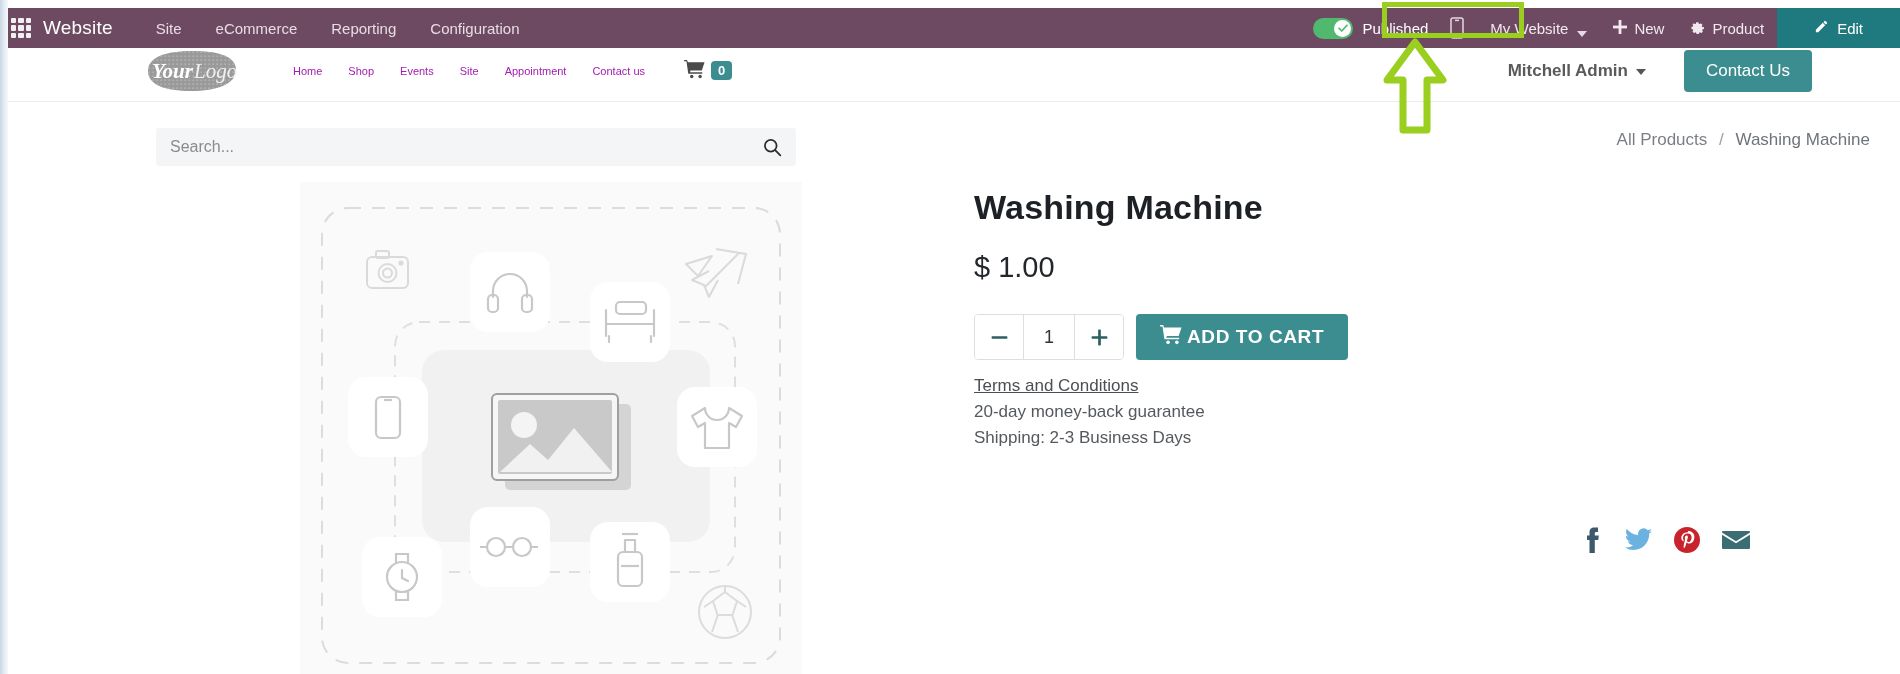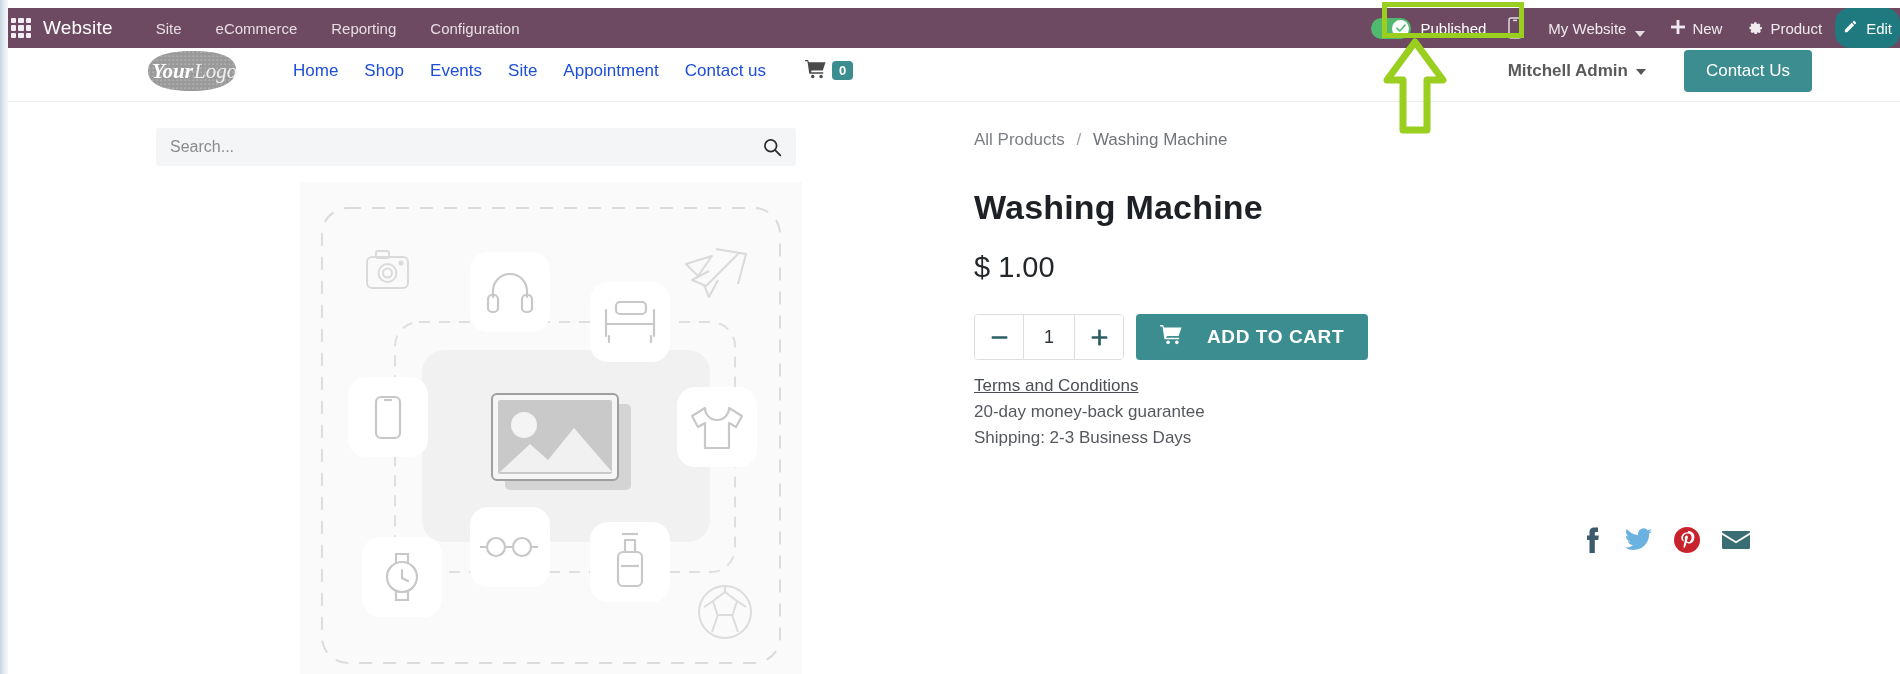--- a/index.html
+++ b/index.html
@@ -64,33 +64,33 @@
   .bar-link {
     color:#f0e9ee; font-size:15px; display:flex; align-items:flex-end; gap:7px;
     padding: 0 13px; cursor:pointer; white-space:nowrap;
   }
   .caret-d {
     width:0;height:0;border-left:5px solid transparent;border-right:5px solid transparent;
     border-top:6px solid #e6dae2; margin-left:2px;
   }
   .edit-btn {
     background:#1f7a80; color:#fff; height:40px; display:flex; align-items:center;
-    gap:8px; padding: 0 8px; font-size:15px; cursor:pointer; white-space:nowrap;border-radius:15px;
+    gap:8px; padding: 0 37px; font-size:15px; cursor:pointer; white-space:nowrap;
   }
 
   
   .site-header {
     position:absolute; left:8px; top:40px; right:0; height:62px;
     background:#ffffff; display:flex; align-items:center;
     border-bottom: 1px solid #ececec; z-index: 20;
   }
   .logo-wrap { margin-left: 132px; display:flex; align-items:flex-end; cursor:pointer; }
   .nav-links { display:flex; align-items:center; margin-left: 36px; gap: 0; }
   .nav-links a {
-    color:#1d4ed8; font-size:17px; text-decoration:none; padding: 0 13px; white-space:nowrap;
+    color:#a21caf; font-size:11px; text-decoration:none; padding: 0 13px; white-space:nowrap;
   }
   .cart-wrap { display:flex; align-items:center; margin-left: 26px; cursor:pointer; }
   .cart-badge {
     background:#3c8d90; color:#fff; font-size:13px; font-weight:bold;
     border-radius:4px; padding: 2px 7px; margin-left: 5px; line-height:1.2;
   }
   .header-right { margin-left:auto; display:flex; align-items:center; margin-right: 88px; }
   .user-name { color:#5a5a5c; font-size:17px; font-weight:bold; cursor:pointer; }
   .caret-dark {
     width:0;height:0;border-left:5px solid transparent;border-right:5px solid transparent;
@@ -117,21 +117,21 @@
   .search-ico { color:#2b2b2b; display:flex; cursor:pointer; }
 
   
   .prod-img {
     position:absolute; left: 292px; top: 80px; width: 502px; height: 495px;
     background:#fafafa; overflow:hidden;
   }
 
   
   .rcol { position:absolute; left: 966px; top: 0; right: 30px; }
-  .breadcrumb { padding-top: 28px; font-size:17px; color:#7b7f85; }
+  .breadcrumb { padding-top: 28px; font-size:17px; color:#7b7f85;text-align:right; }
   .breadcrumb a { color:#7b7f85; text-decoration:none; }
   .bc-sep { margin: 0 7px; color:#9aa0a6; }
   .bc-current { color:#6f7479; }
 
   .prod-title {
     margin-top: 38px; font-size:34px; font-weight:bold; color:#1d2125; letter-spacing:.2px;
   }
   .prod-price { margin-top: 24px; font-size:29px; color:#23272b; }
 
   .buy-row { display:flex; align-items:center; margin-top: 30px; }
@@ -147,21 +147,21 @@
     width: 52px; height:100%; display:flex; align-items:center; justify-content:center;
     border-left:1px solid #dedede; border-right:1px solid #dedede;
     font-size:18px; color:#2f3438; background:#fff;
   }
   .qty-val input {
     width:100%; border:0; outline:0; text-align:center; background:transparent;
     font-family:"Liberation Sans",sans-serif; font-size:18px; color:#2f3438;
   }
   .atc-btn {
     margin-left: 12px; height: 46px; background:#3c8d90; color:#fff;
-    display:flex; align-items:center; gap: 24px; padding: 0 24px;
+    display:flex; align-items:center; gap: 4px; padding: 0 24px;
     border-radius: 4px; font-size:19px; font-weight:bold; letter-spacing:.6px;
     cursor:pointer; white-space:nowrap;
   }
 
   .terms {
     margin-top: 16px; font-size:17px; color:#4a4f54;
     cursor:pointer; display:inline-block;
   }
   .info-line { margin-top: 6px; font-size:17px; color:#55595e; }
 

